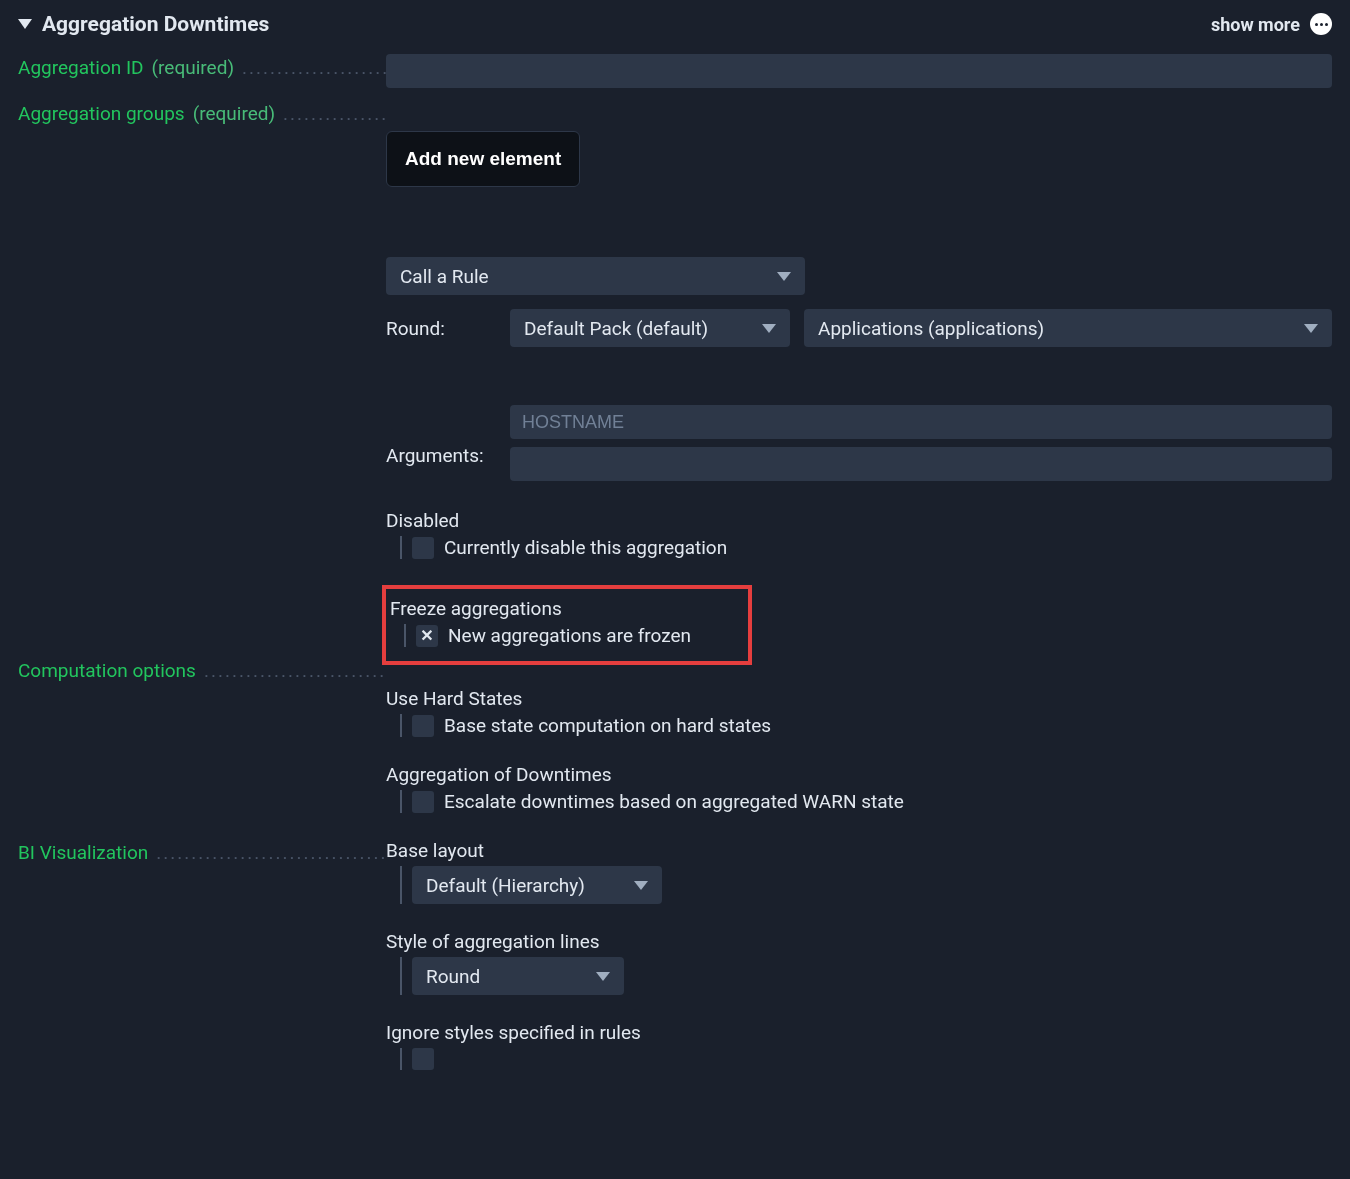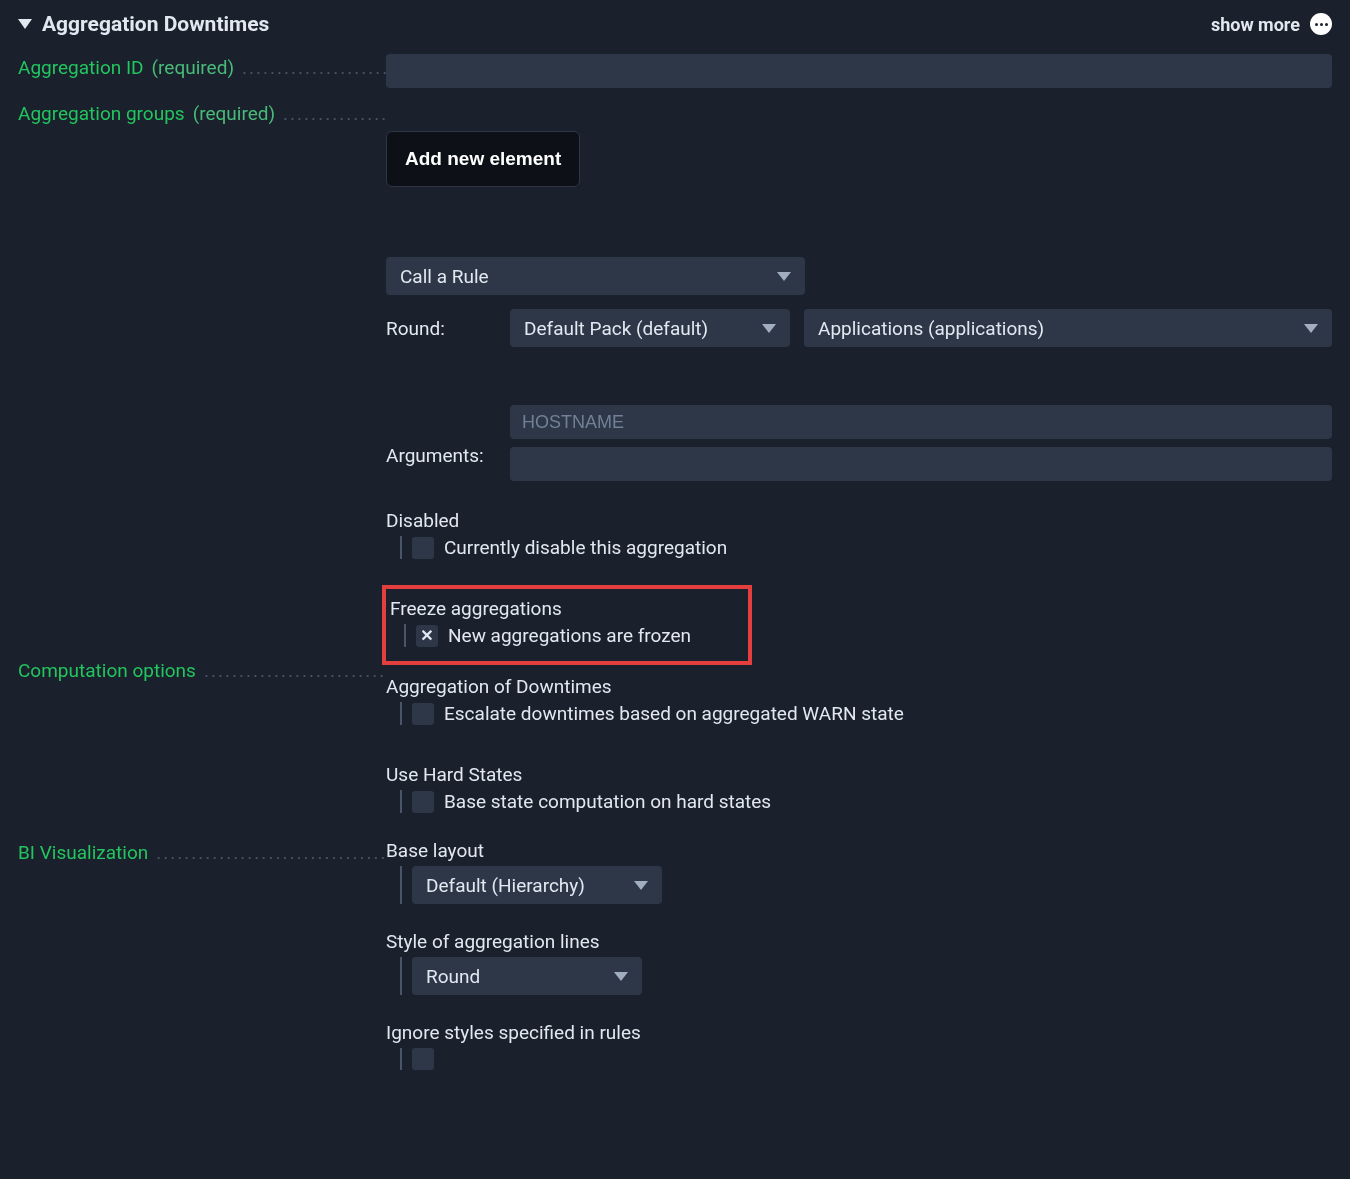--- a/index.html
+++ b/index.html
@@ -293,33 +293,33 @@
       <div class="highlight-box">
         <div class="option-group" style="margin-bottom:4px; padding-left:4px;">
           <div class="section-label">Freeze aggregations</div>
           <div class="indent-block">
             <div class="checkbox-x">✕</div>
             <span class="check-text">New aggregations are frozen</span>
           </div>
         </div>
       </div>
 
+      <div class="option-group" style="margin-top:12px;">
+        <div class="section-label">Use Hard States</div>
+        <div class="indent-block">
+          <div class="checkbox-empty"></div>
+          <span class="check-text">Base state computation on hard states</span>
+        </div>
+      </div>
+
       <div class="option-group">
         <div class="section-label">Aggregation of Downtimes</div>
         <div class="indent-block">
           <div class="checkbox-empty"></div>
           <span class="check-text">Escalate downtimes based on aggregated WARN state</span>
-        </div>
-      </div>
-
-      <div class="option-group" style="margin-top:12px;">
-        <div class="section-label">Use Hard States</div>
-        <div class="indent-block">
-          <div class="checkbox-empty"></div>
-          <span class="check-text">Base state computation on hard states</span>
         </div>
       </div>
     </div>
   </div>
 
   <div class="form-row">
     <div class="label-col">
       <span class="label-text">BI Visualization</span>
       <span class="dots">............................................</span>
     </div>
@@ -330,21 +330,21 @@
           <div class="select" style="width:250px;">
             <span>Default (Hierarchy)</span>
             <div class="caret"></div>
           </div>
         </div>
       </div>
 
       <div class="option-group">
         <div class="section-label">Style of aggregation lines</div>
         <div class="indent-block">
-          <div class="select" style="width:230px;">
+          <div class="select" style="width:212px;">
             <span>Round</span>
             <div class="caret"></div>
           </div>
         </div>
       </div>
 
       <div class="option-group">
         <div class="section-label">Ignore styles specified in rules</div>
         <div class="indent-block">
           <div class="checkbox-empty"></div>

